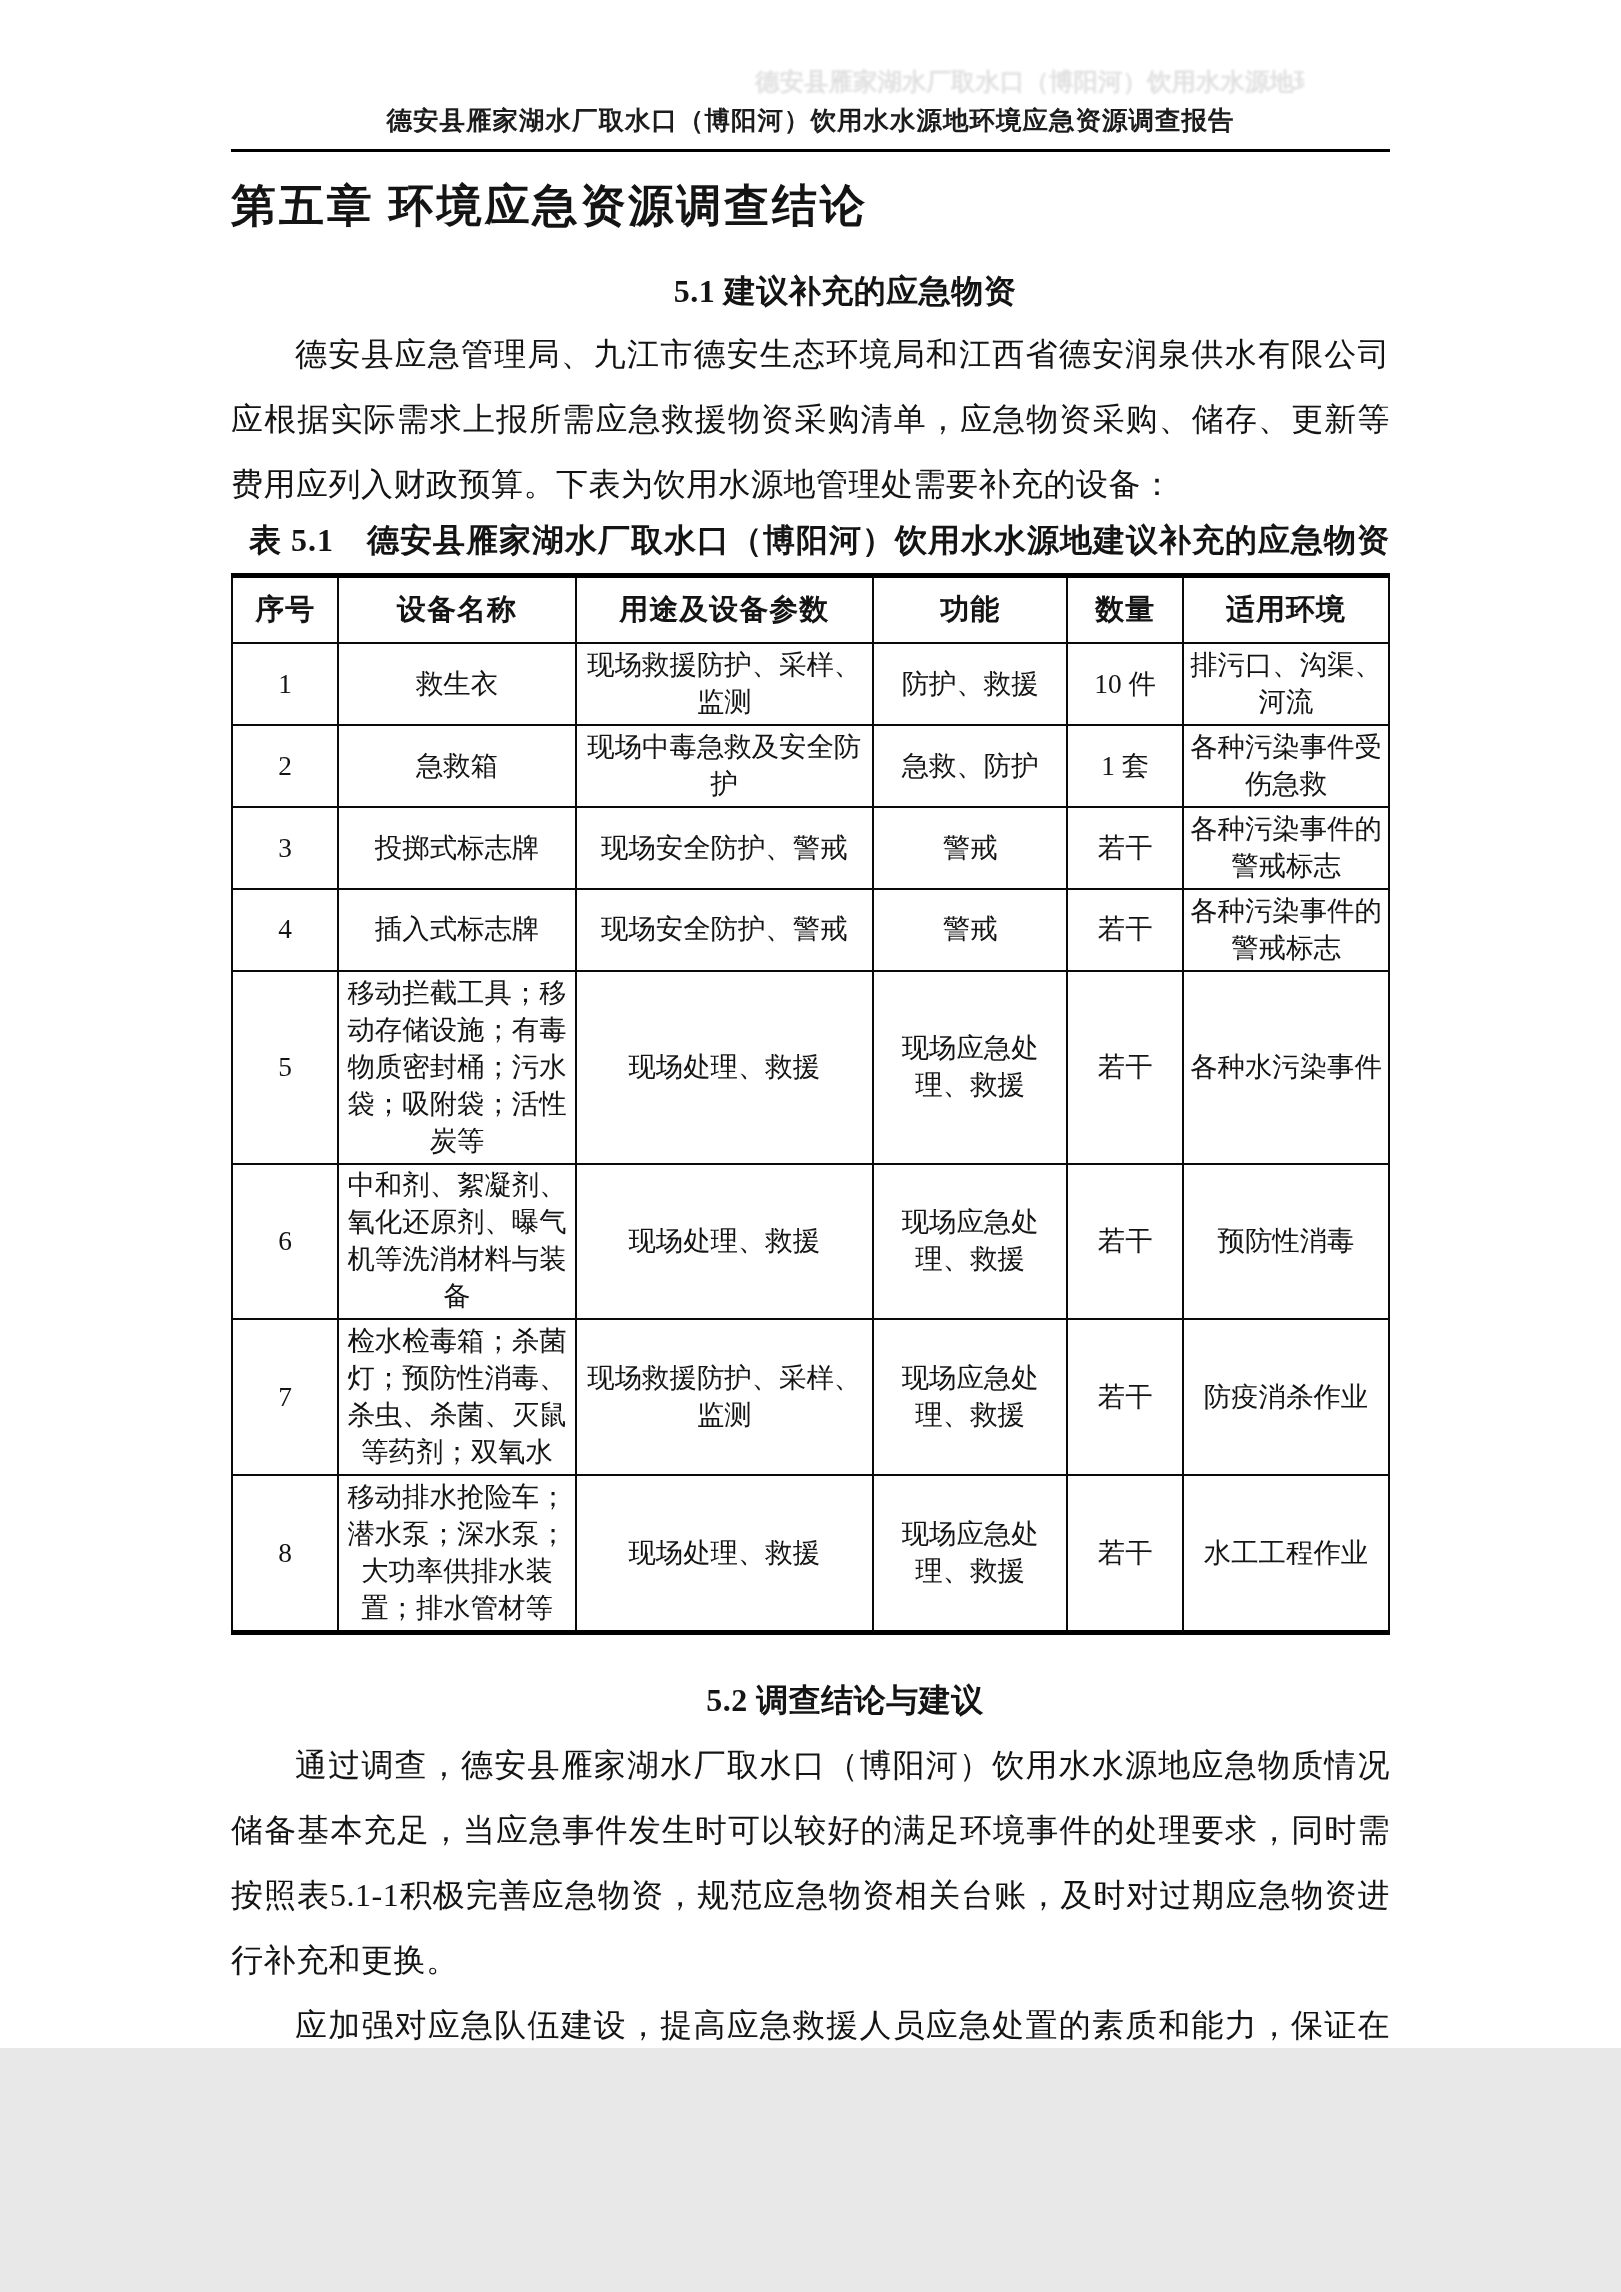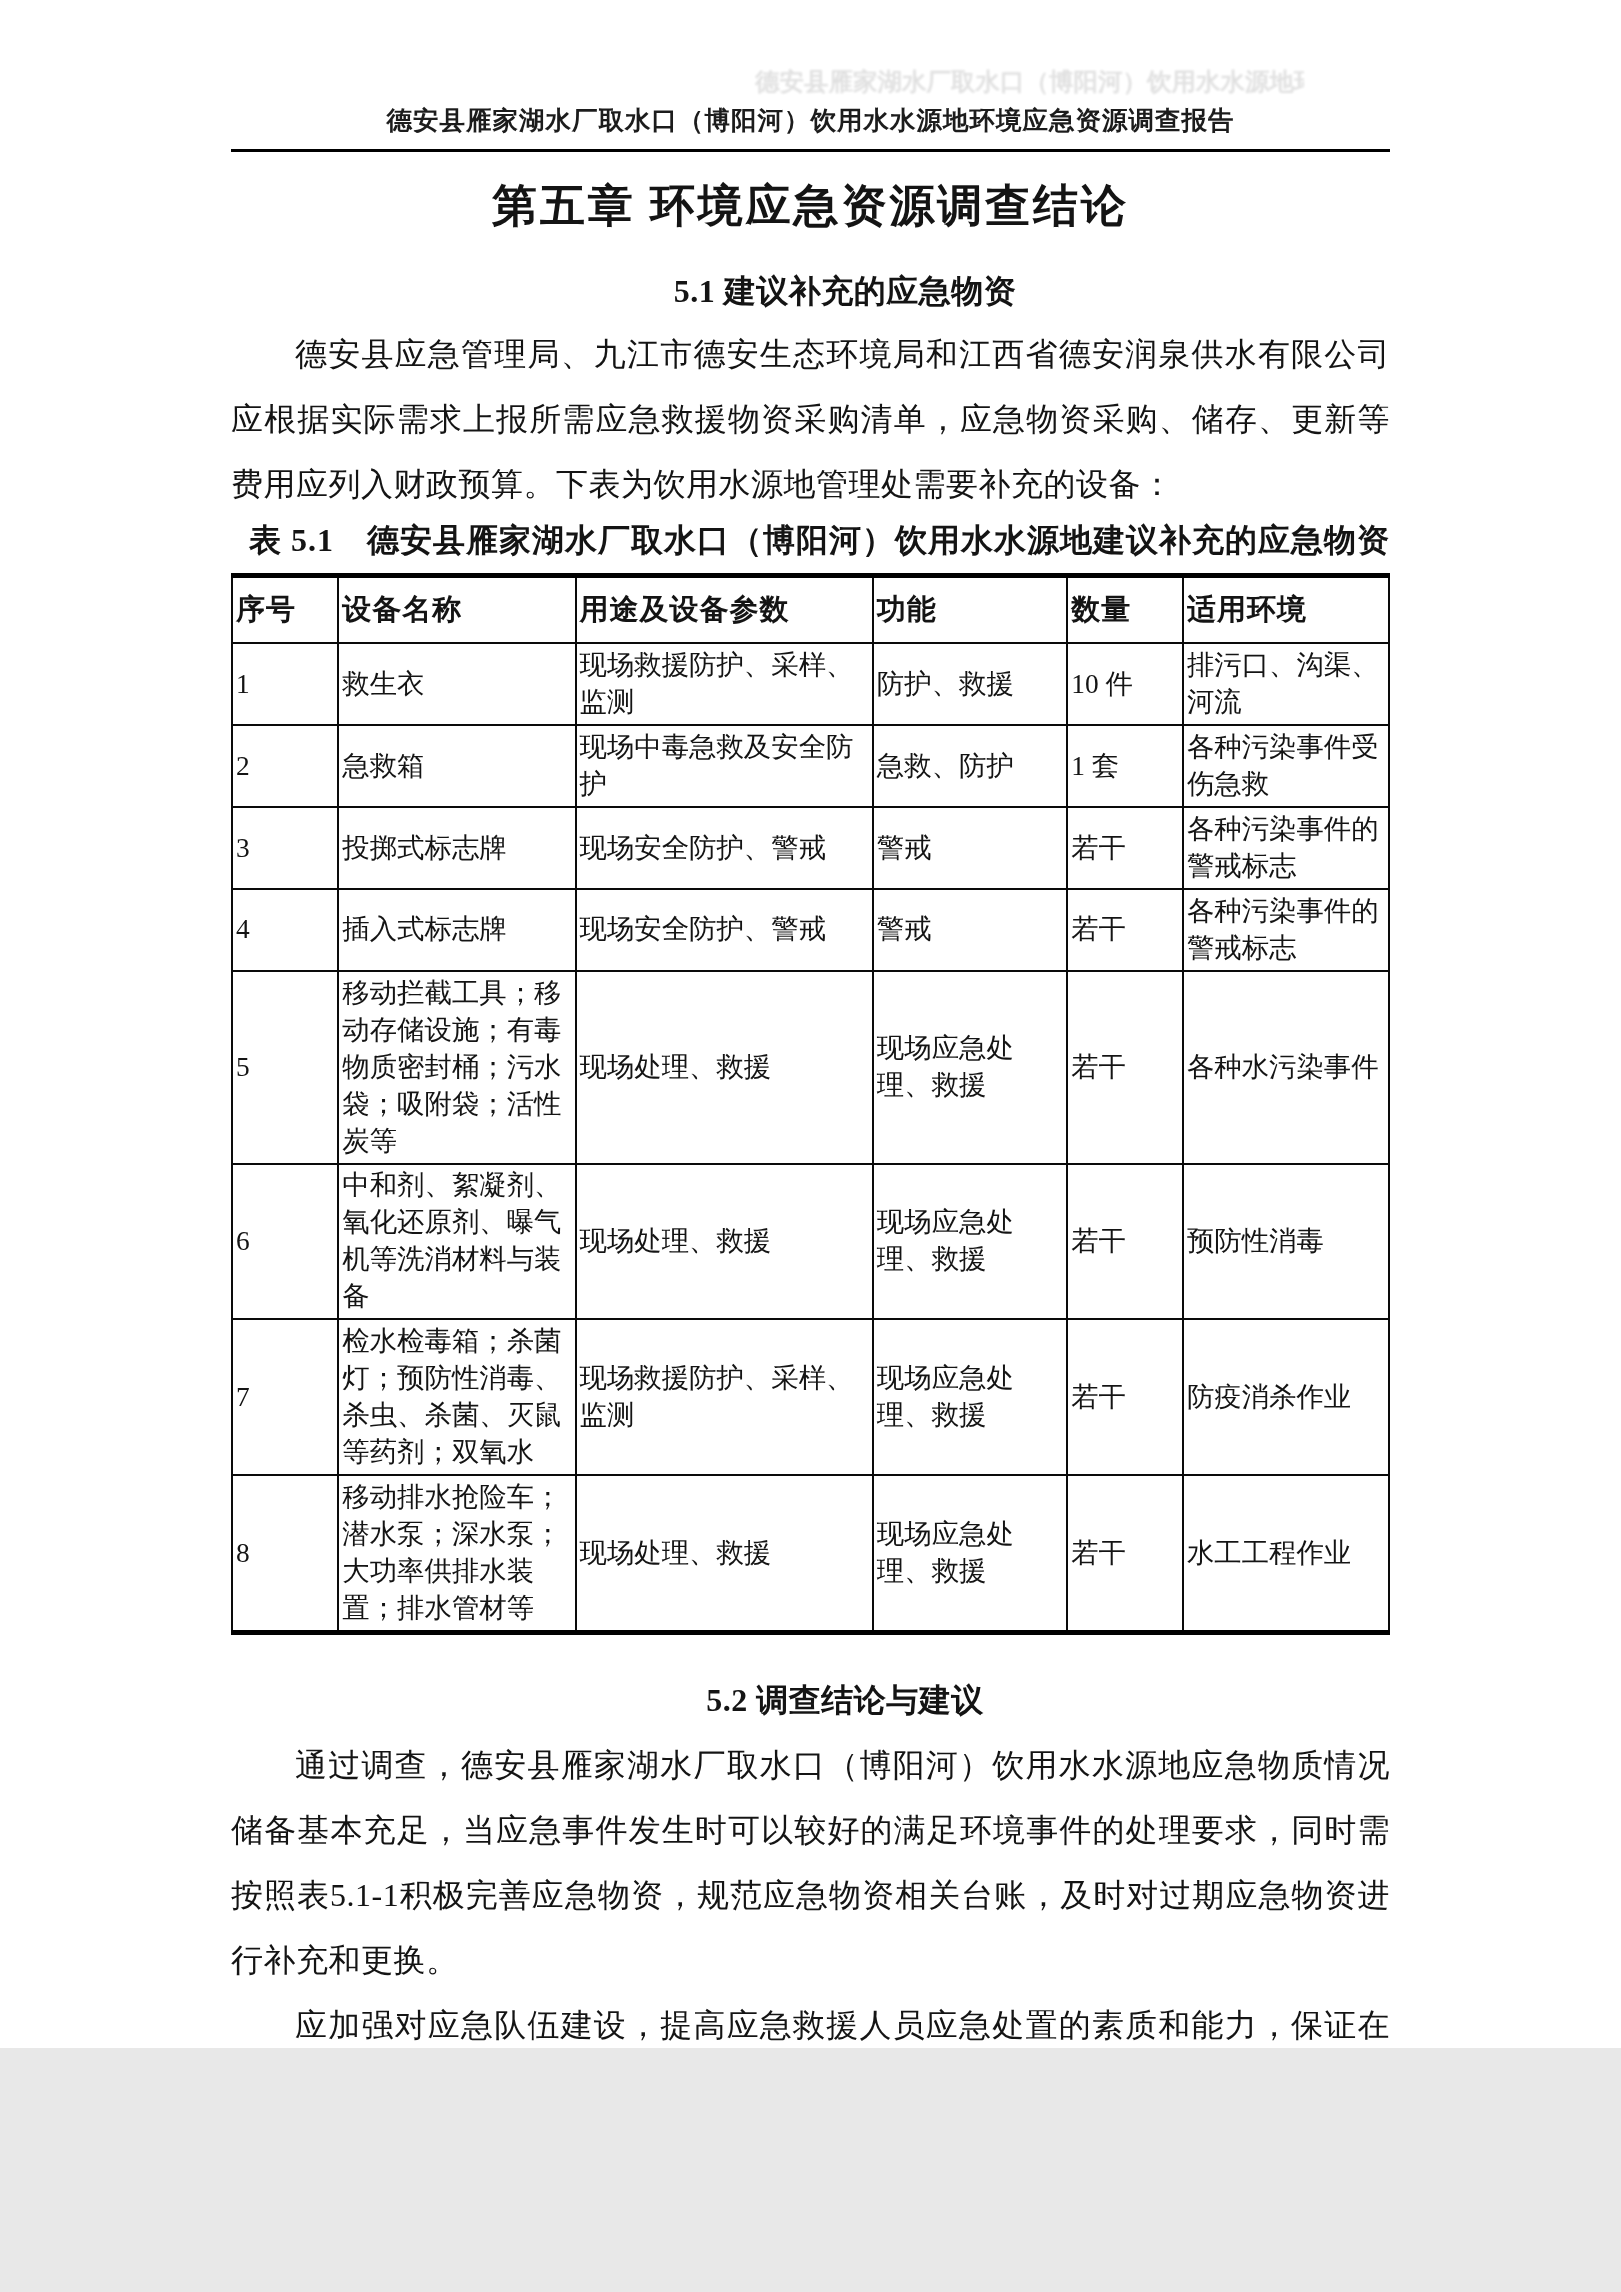--- a/index.html
+++ b/index.html
@@ -45,21 +45,20 @@
   }
   .head-rule {
     border: none;
     border-top: 3.4px solid #000;
     margin: 13.7px 0 0 0;
   }
   .chapter-title {
     font-size: 45px;
     line-height: 55px;
     font-weight: bold;
-    text-align: center;
     letter-spacing: 2.9px;
     margin: 27.4px 0 0 0;
   }
   .section-heading {
     font-size: 32px;
     line-height: 45px;
     font-weight: bold;
     margin: 35px 0 0 69px;
     letter-spacing: 0.5px;
     text-align: center;
@@ -96,21 +95,21 @@
     border-collapse: collapse;
     table-layout: fixed;
     border: 2.9px solid #000;
     border-top-width: 5.9px;
     border-bottom-width: 5.9px;
   }
   .supply-table th, .supply-table td {
     border: 2px solid #0a0a0a;
     border-top-width: 2.9px;
     border-bottom-width: 2.9px;
-    text-align: left;
+    text-align: center;
     vertical-align: middle;
     padding: 2.9px 2.9px;
     overflow: hidden;
   }
   .supply-table th {
     font-size: 29px;
     font-weight: bold;
     height: 59px;
     letter-spacing: 1px;
   }

